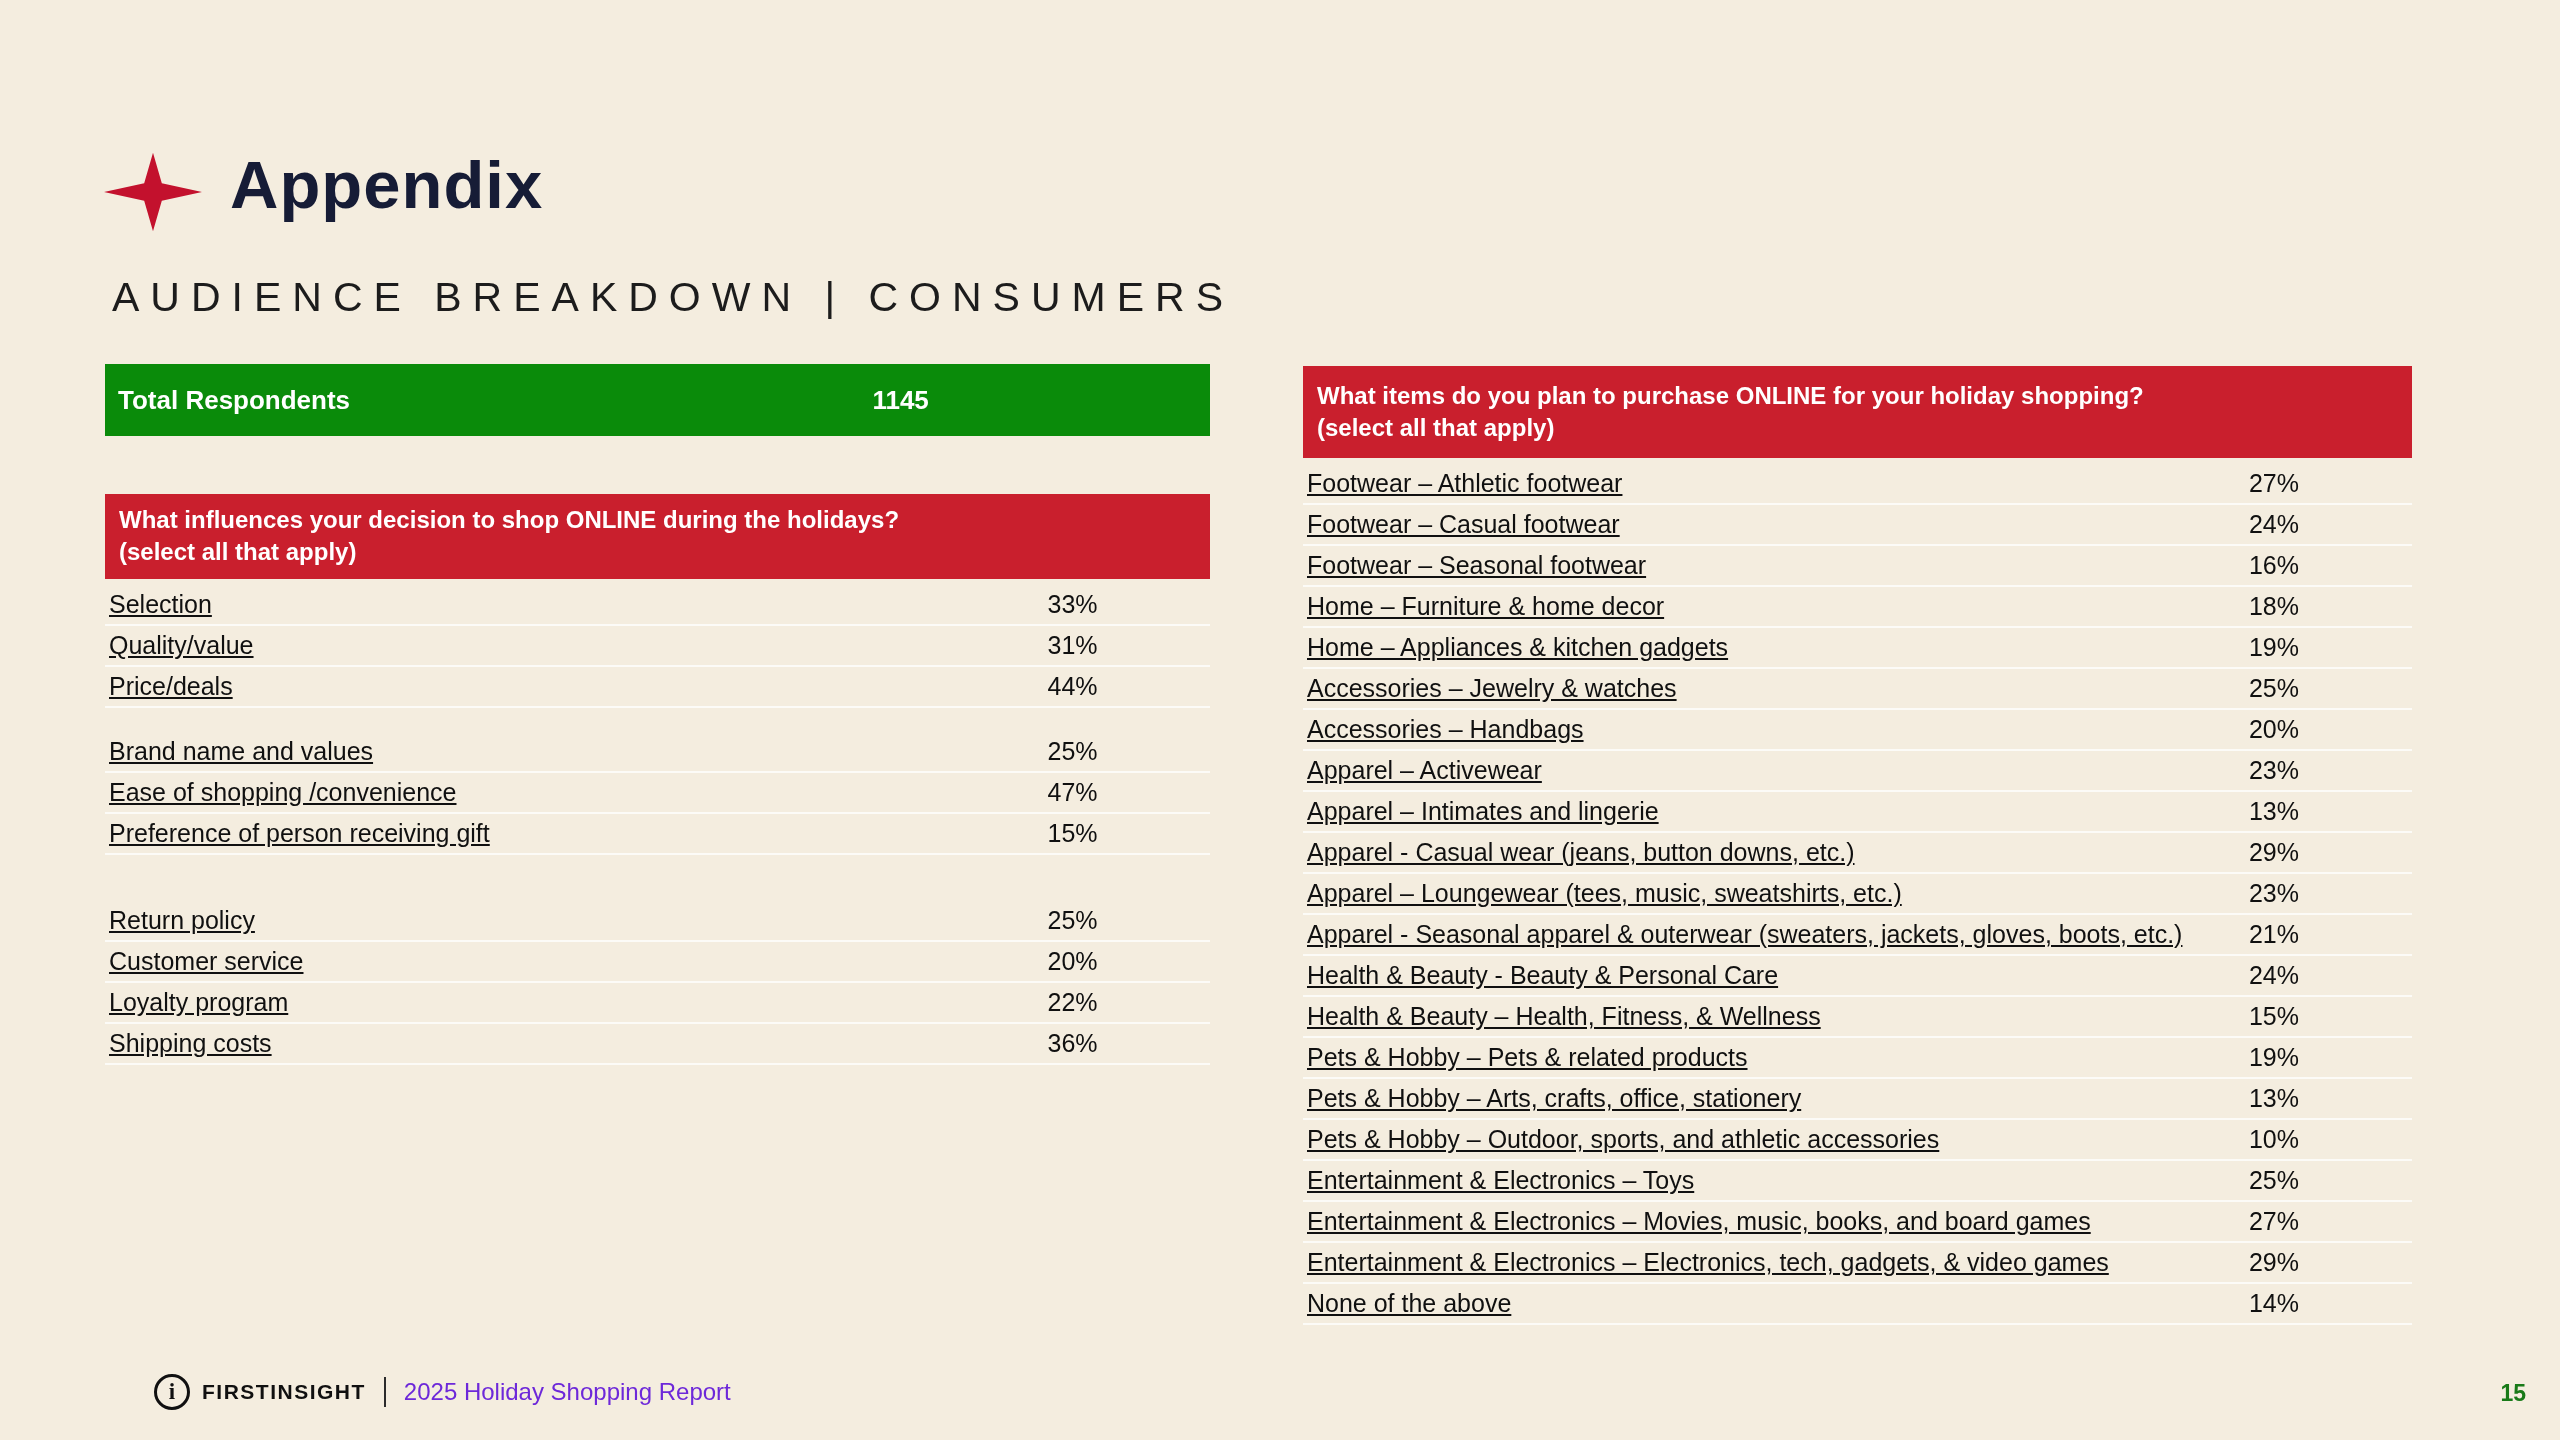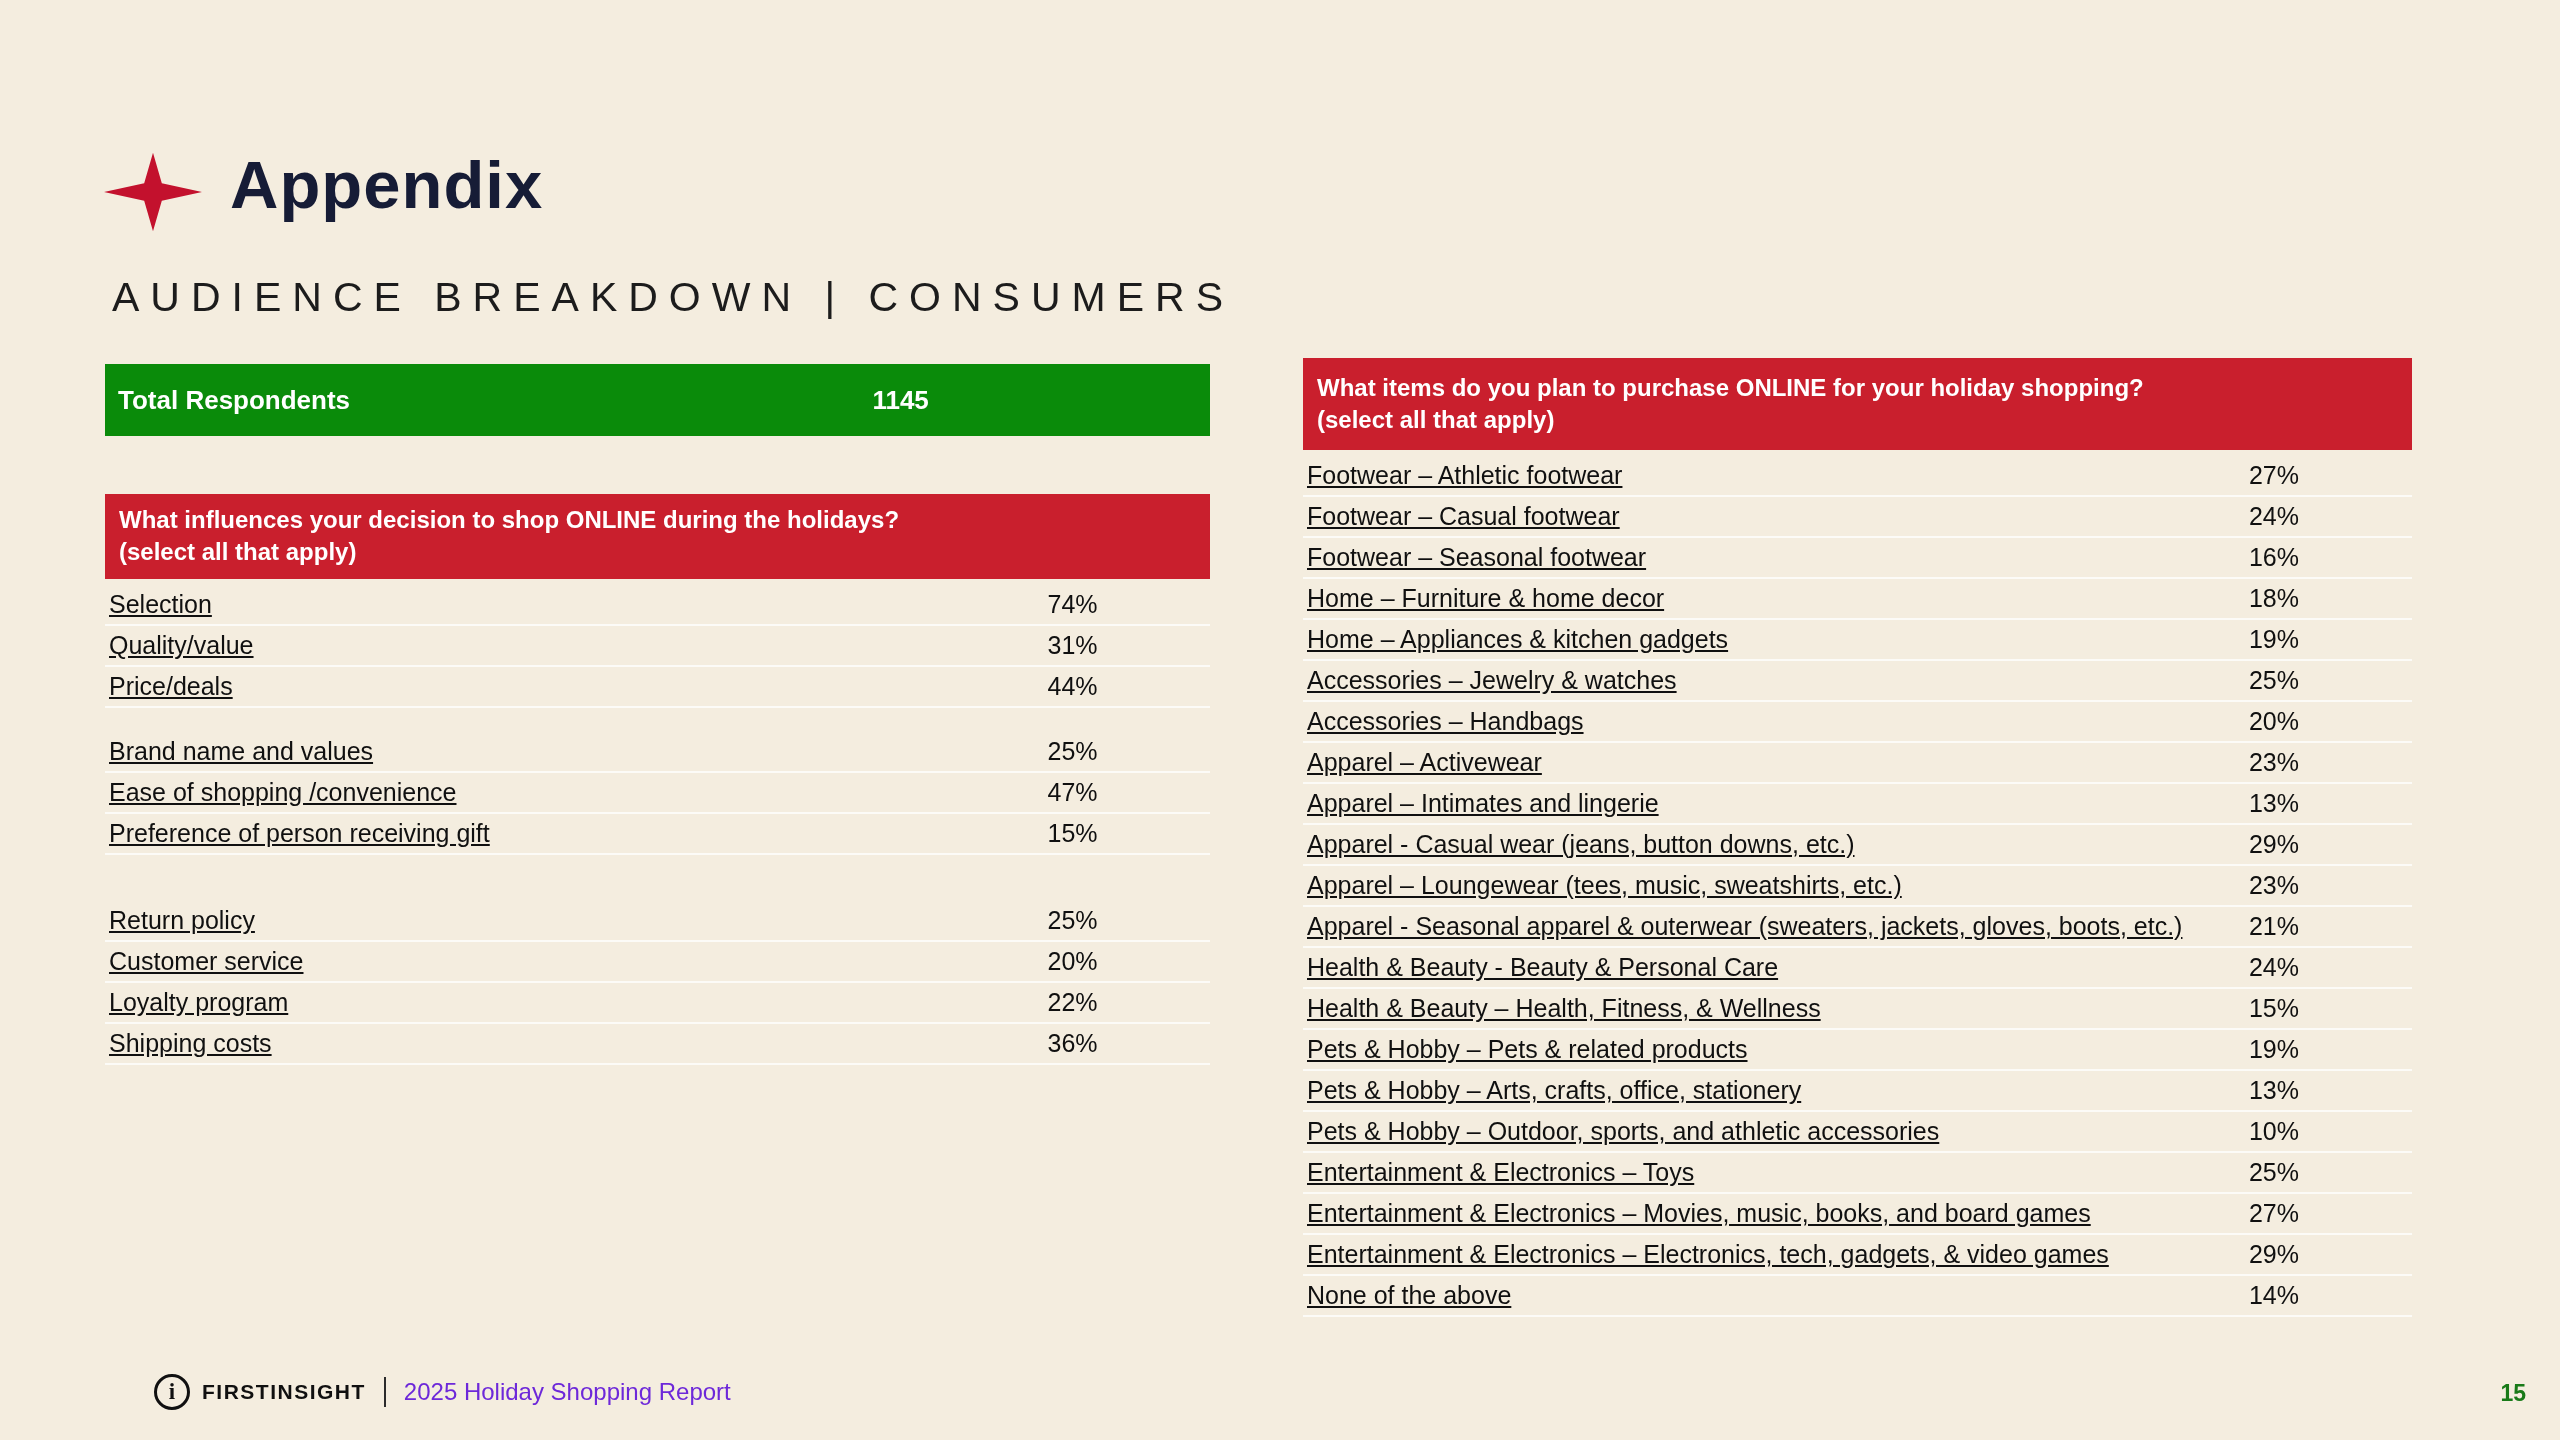--- a/index.html
+++ b/index.html
@@ -19,21 +19,21 @@
     color:var(--title-text,#161c36);
   }
   .page-subtitle {
     position:absolute; left:112px; top:274px;
     font-size:41px; font-weight:400; letter-spacing:11px;
     color:#1c1c1c; white-space:nowrap;
   }
 
   
   .left-col  { position:absolute; left:105px;  top:364px; width:1105px; }
-  .right-col { position:absolute; left:1303px; top:358px; width:1109px; }
+  .right-col { position:absolute; left:1303px; top:366px; width:1109px; }
 
   
   .bar { color:#ffffff; font-weight:700; }
   .bar.green {
     background:var(--green-bar,#0a8b0a);
     height:72px; display:flex; align-items:center;
     font-size:26px; padding-left:13px; position:relative;
     margin-bottom:58px;
   }
   .respondent-value { position:absolute; left:72%; transform:translateX(-50%); font-size:26px; font-weight:700; }
@@ -91,21 +91,21 @@
       <span class="respondent-value" data-name="total-respondents-value">1145</span>
     </div>
     <div class="bar red" data-name="left-question-bar">
       <span data-name="left-question-text">What influences your decision to shop ONLINE during the holidays?</span>
       <span data-name="left-question-note">(select all that apply)</span>
     </div>
     <div class="table" data-name="left-table">
         <div class="row-group" data-name="row-group">
           <div class="trow" data-name="table-row">
             <span class="tlabel" data-name="row-label">Selection</span>
-            <span class="tvalue" data-name="row-value">74%</span>
+            <span class="tvalue" data-name="row-value">33%</span>
           </div>
           <div class="trow" data-name="table-row">
             <span class="tlabel" data-name="row-label">Quality/value</span>
             <span class="tvalue" data-name="row-value">31%</span>
           </div>
           <div class="trow" data-name="table-row">
             <span class="tlabel" data-name="row-label">Price/deals</span>
             <span class="tvalue" data-name="row-value">44%</span>
           </div>
         </div>

